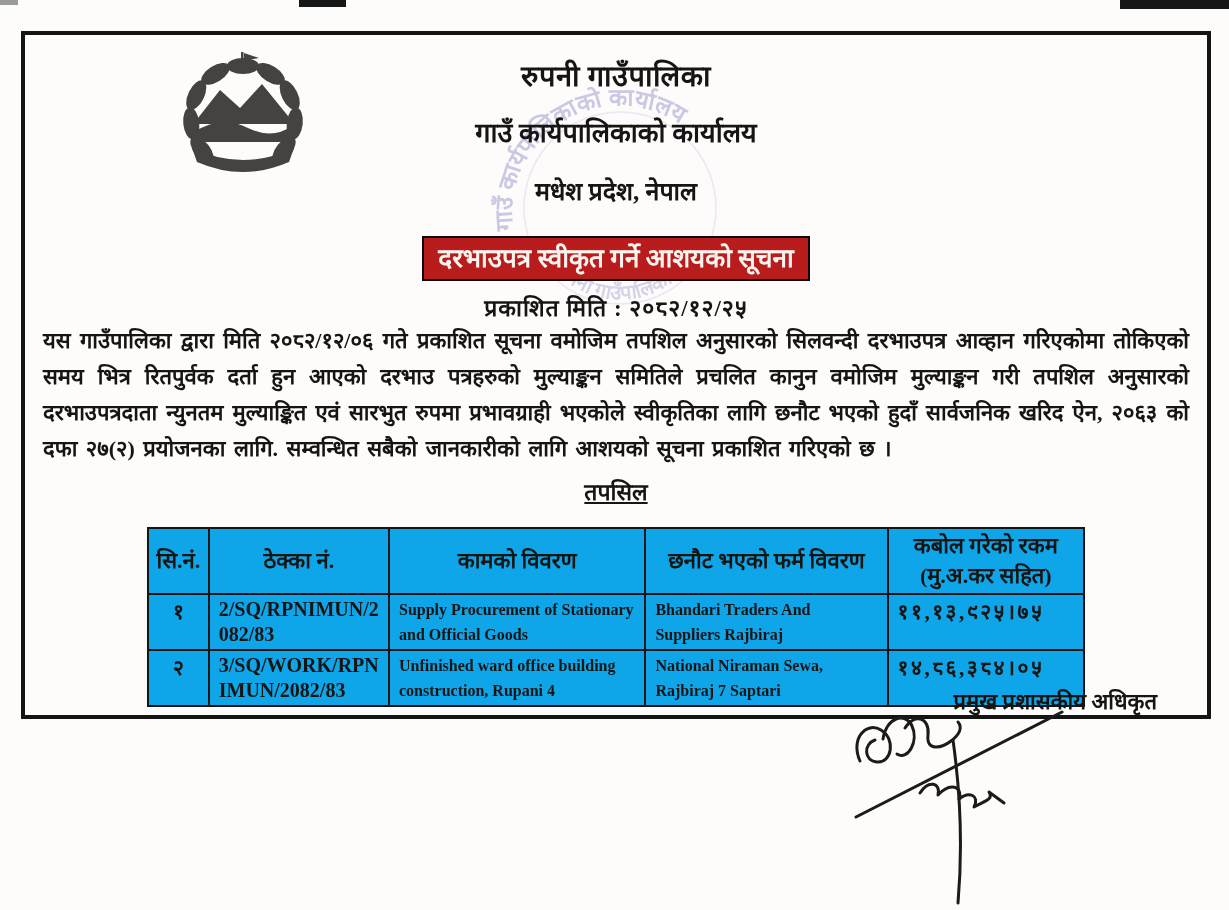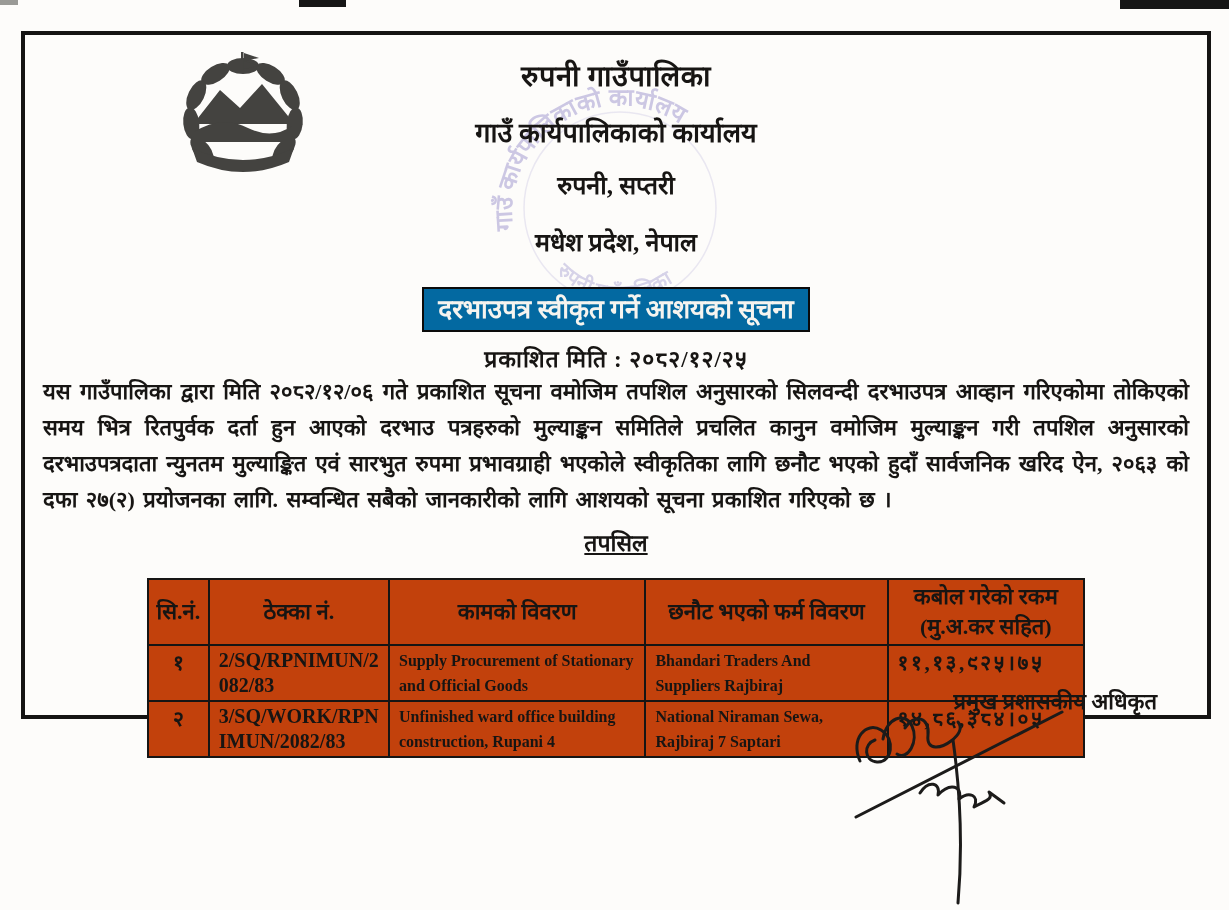--- a/index.html
+++ b/index.html
@@ -33,21 +33,21 @@
   
   .stamp { position:absolute; left:455px; top:68px; width:330px; height:250px; opacity:.55; pointer-events:none; }
 
   .header { position:relative; text-align:center; z-index:2; }
   .org-name   { font-size:29px; font-weight:bold; letter-spacing:.5px; margin-top:6px; }
   .office-name{ font-size:27px; font-weight:bold; margin-top:19px; }
   .address-line{ font-size:25px; font-weight:bold; margin-top:17px; }
   .province-line{ font-size:25px; font-weight:bold; margin-top:23px; }
   .banner {
     display:inline-block; margin-top:13px;
-    background:#0369a1; color:#f6f4ef;
+    background:#b91c1c; color:#f6f4ef;
     font-size:26px; font-weight:bold;
     padding:1px 14px 4px 14px;
     outline:2px solid #0b0b0b;
   }
   .published { font-size:23px; font-weight:bold; margin-top:12px; letter-spacing:1px; }
 
   .body-text {
     position:relative; z-index:2;
     margin-top:0;
     font-size:22px; font-weight:600;
@@ -56,21 +56,21 @@
     word-spacing:3px;
   }
 
   .table-title {
     text-align:center; font-size:23px; font-weight:bold;
     text-decoration:underline; margin-top:8px; margin-bottom:20px;
   }
 
   table.bids {
     border-collapse:collapse; margin:0 auto; width:938px;
-    background:#c2410c;
+    background:#0ea5e9;
   }
   table.bids th, table.bids td { border:2.5px solid #161514; }
   table.bids th {
     font-size:22px; font-weight:bold; text-align:center;
     white-space:pre-line; height:64px; padding:2px 6px; line-height:30px;
   }
   table.bids td { vertical-align:top; padding:2px 9px; height:50px; }
   td.sn { text-align:center; font-size:21px; font-weight:bold; padding-top:5px; }
   td.contract {
     font-family:"Liberation Serif","DejaVu Serif",serif;
@@ -140,21 +140,20 @@
         <path d="M32,96 Q83,120 134,96 L129,110 Q83,130 37,110 Z"></path>
       </g>
     </svg>
   </div>
 
   <div class="doc-frame">
 
     <div class="header">
       <div class="org-name">रुपनी गाउँपालिका</div>
       <div class="office-name">गाउँ कार्यपालिकाको कार्यालय</div>
-      <div class="address-line">रुपनी, सप्तरी</div>
       <div class="province-line">मधेश प्रदेश, नेपाल</div>
       <br>
       <div class="banner">दरभाउपत्र स्वीकृत गर्ने आशयको सूचना</div>
       <div class="published">प्रकाशित मिति : २०८२/१२/२५</div>
     </div>
 
     <p class="body-text">यस गाउँपालिका द्वारा मिति २०८२/१२/०६ गते प्रकाशित सूचना वमोजिम तपशिल अनुसारको सिलवन्दी दरभाउपत्र आव्हान गरिएकोमा तोकिएको समय भित्र रितपुर्वक दर्ता हुन आएको दरभाउ पत्रहरुको मुल्याङ्कन समितिले प्रचलित कानुन वमोजिम मुल्याङ्कन गरी तपशिल अनुसारको दरभाउपत्रदाता न्युनतम मुल्याङ्कित एवं सारभुत रुपमा प्रभावग्राही भएकोले स्वीकृतिका लागि छनौट भएको हुदाँ सार्वजनिक खरिद ऐन, २०६३ को दफा २७(२) प्रयोजनका लागि. सम्वन्धित सबैको जानकारीको लागि आशयको सूचना प्रकाशित गरिएको छ ।</p>
 
     <div class="table-title">तपसिल</div>
 

